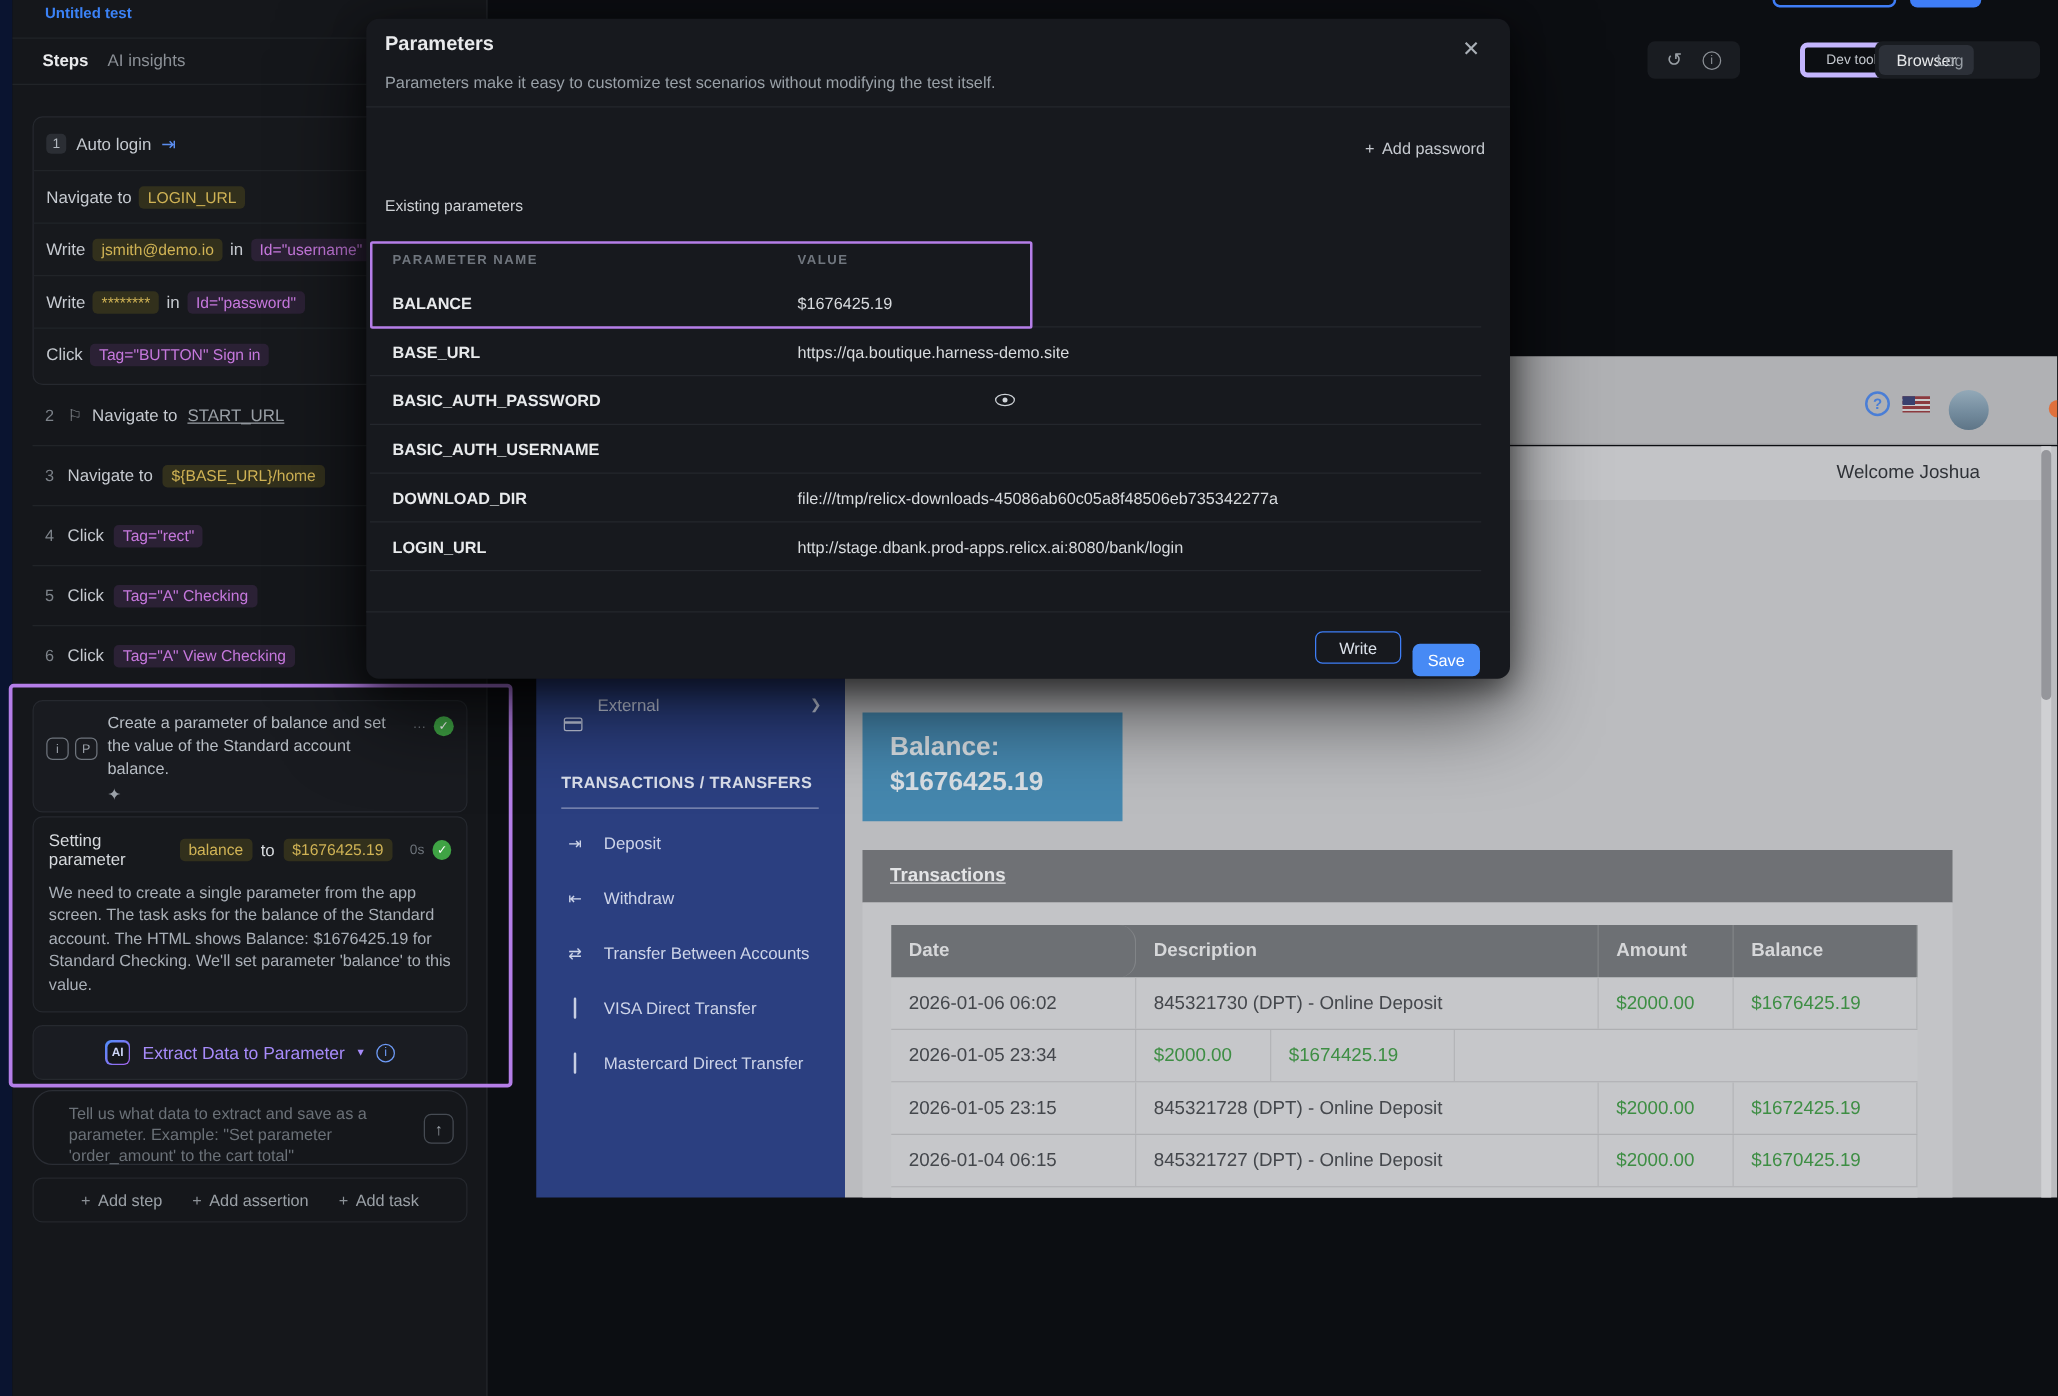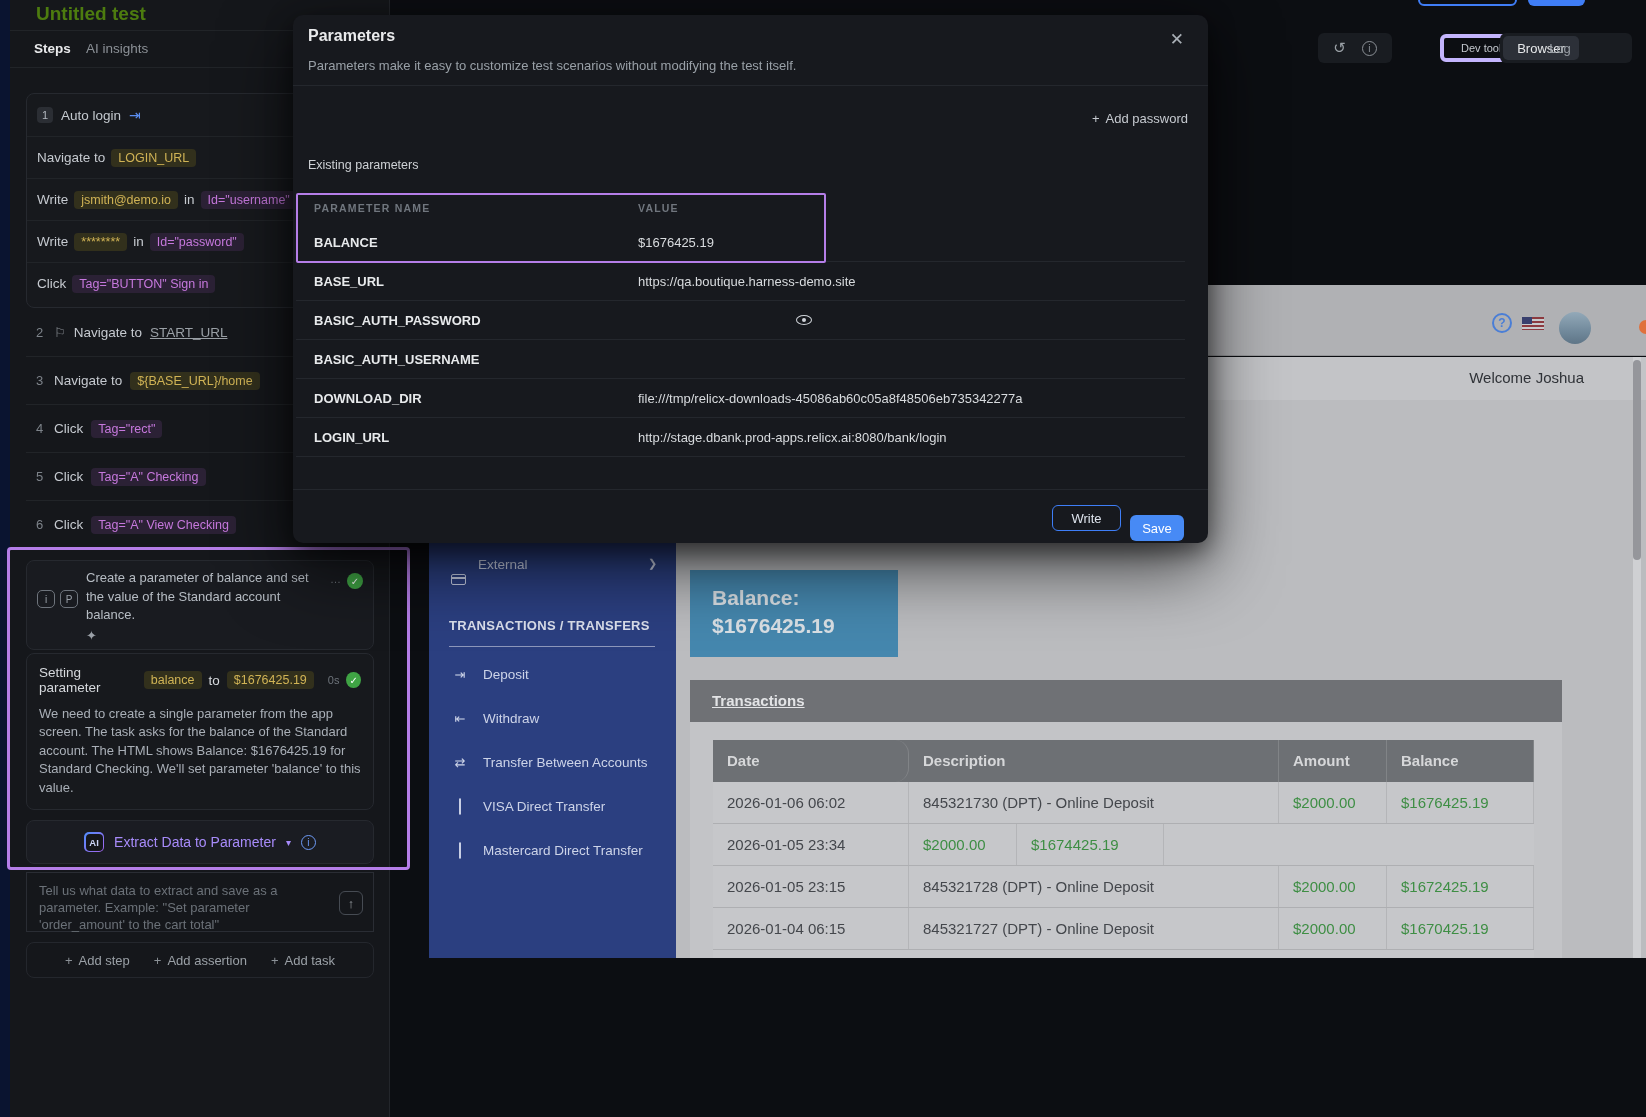--- a/index.html
+++ b/index.html
@@ -3,21 +3,21 @@
 <meta charset="utf-8">
 <style>
   html,body{margin:0;padding:0;background:#0c0e12;}
   *{box-sizing:border-box;font-family:"Liberation Sans",sans-serif;}
   #root{position:relative;width:1646px;height:1117px;overflow:hidden;background:#0c0e12;}
   .abs{position:absolute;}
 
   
   .nav-strip{left:0;top:0;width:10px;height:1117px;background:#0a1430;}
   .left-panel{left:10px;top:0;width:380px;height:1117px;background:#15171b;border-right:1px solid #23262b;}
-  .panel-title{left:36px;top:3px;font-size:19px;font-weight:bold;color:#4d7c0f;}
+  .panel-title{left:36px;top:3px;font-size:12px;font-weight:bold;color:#3b82f6;}
   .hline{height:1px;background:#212428;}
   .tab{font-size:13.5px;}
   .tab.active{color:#e9eaec;font-weight:600;}
   .tab.idle{color:#8b9096;}
   .card{background:#17191d;border:1px solid #26292f;border-radius:8px;}
   .numchip{display:inline-block;min-width:16px;height:16px;line-height:16px;text-align:center;background:#2b2e34;border-radius:4px;color:#b3b9c0;font-size:11px;padding:0 3px;}
   .step-head{display:flex;align-items:center;gap:8px;height:42px;padding:0 10px;}
   .step-title{color:#c4c9cf;font-size:13.5px;}
   .login-ico{color:#5b8def;font-size:14px;}
   .sub-rows .srow{display:flex;align-items:center;gap:6px;height:42px;padding:0 10px;border-top:1px solid #212428;}
@@ -38,21 +38,21 @@
   .sparkle{color:#9ba1a8;font-size:13px;}
   .setline{display:flex;align-items:center;gap:7px;padding:11px 12px 0 12px;}
   .setlabel{color:#d6d9dd;font-size:13.5px;}
   .explain{padding:10px 12px;color:#a9afb7;font-size:13px;line-height:18.4px;}
   .ai-badge{width:20px;height:20px;border-radius:5px;padding:1.5px;background:linear-gradient(135deg,#4f8df9,#a765f0);}
   .ai-badge-in{width:100%;height:100%;border-radius:4px;background:#15171b;color:#ccd4f5;font-size:9.5px;font-weight:bold;display:flex;align-items:center;justify-content:center;}
   .extract-label{color:#a78bfa;font-size:14px;}
   .caret{color:#a78bfa;font-size:10px;}
   .icircle{width:15px;height:15px;border:1.3px solid #6e9bf7;border-radius:50%;color:#6e9bf7;font-size:10px;display:inline-flex;align-items:center;justify-content:center;}
   .icircle.gray{border-color:#8b9096;color:#8b9096;}
-  .composer{border:1px solid #2a2d34;border-radius:0;background:#15171b;}
+  .composer{border:1px solid #2a2d34;border-radius:16px;background:#15171b;padding-left:16px;}
   .placeholder{color:#6b7178;font-size:13px;line-height:17px;padding:9px 44px 9px 12px;}
   .send-btn{width:24px;height:24px;border:1.5px solid #464b53;border-radius:6px;color:#9aa0a6;font-size:13px;display:flex;align-items:center;justify-content:center;}
   .addrow{border:1px solid #24272d;border-radius:8px;display:flex;align-items:center;justify-content:center;gap:24px;}
   .addrow .itm{display:flex;align-items:center;gap:6px;color:#9aa0a6;font-size:13px;}
   .addrow .plus{color:#8b9197;font-size:13px;}
 
   
   .icongroup{background:#191c21;border-radius:6px;display:flex;align-items:center;justify-content:center;gap:16px;color:#9aa0a6;}
   .btn-outline{border:4px solid #c4b5fd;border-radius:6px;color:#c4c8ce;font-size:11px;display:flex;align-items:center;justify-content:center;margin-left:38px;}
   .seg-tabs{background:#191c21;border-radius:6px;}

